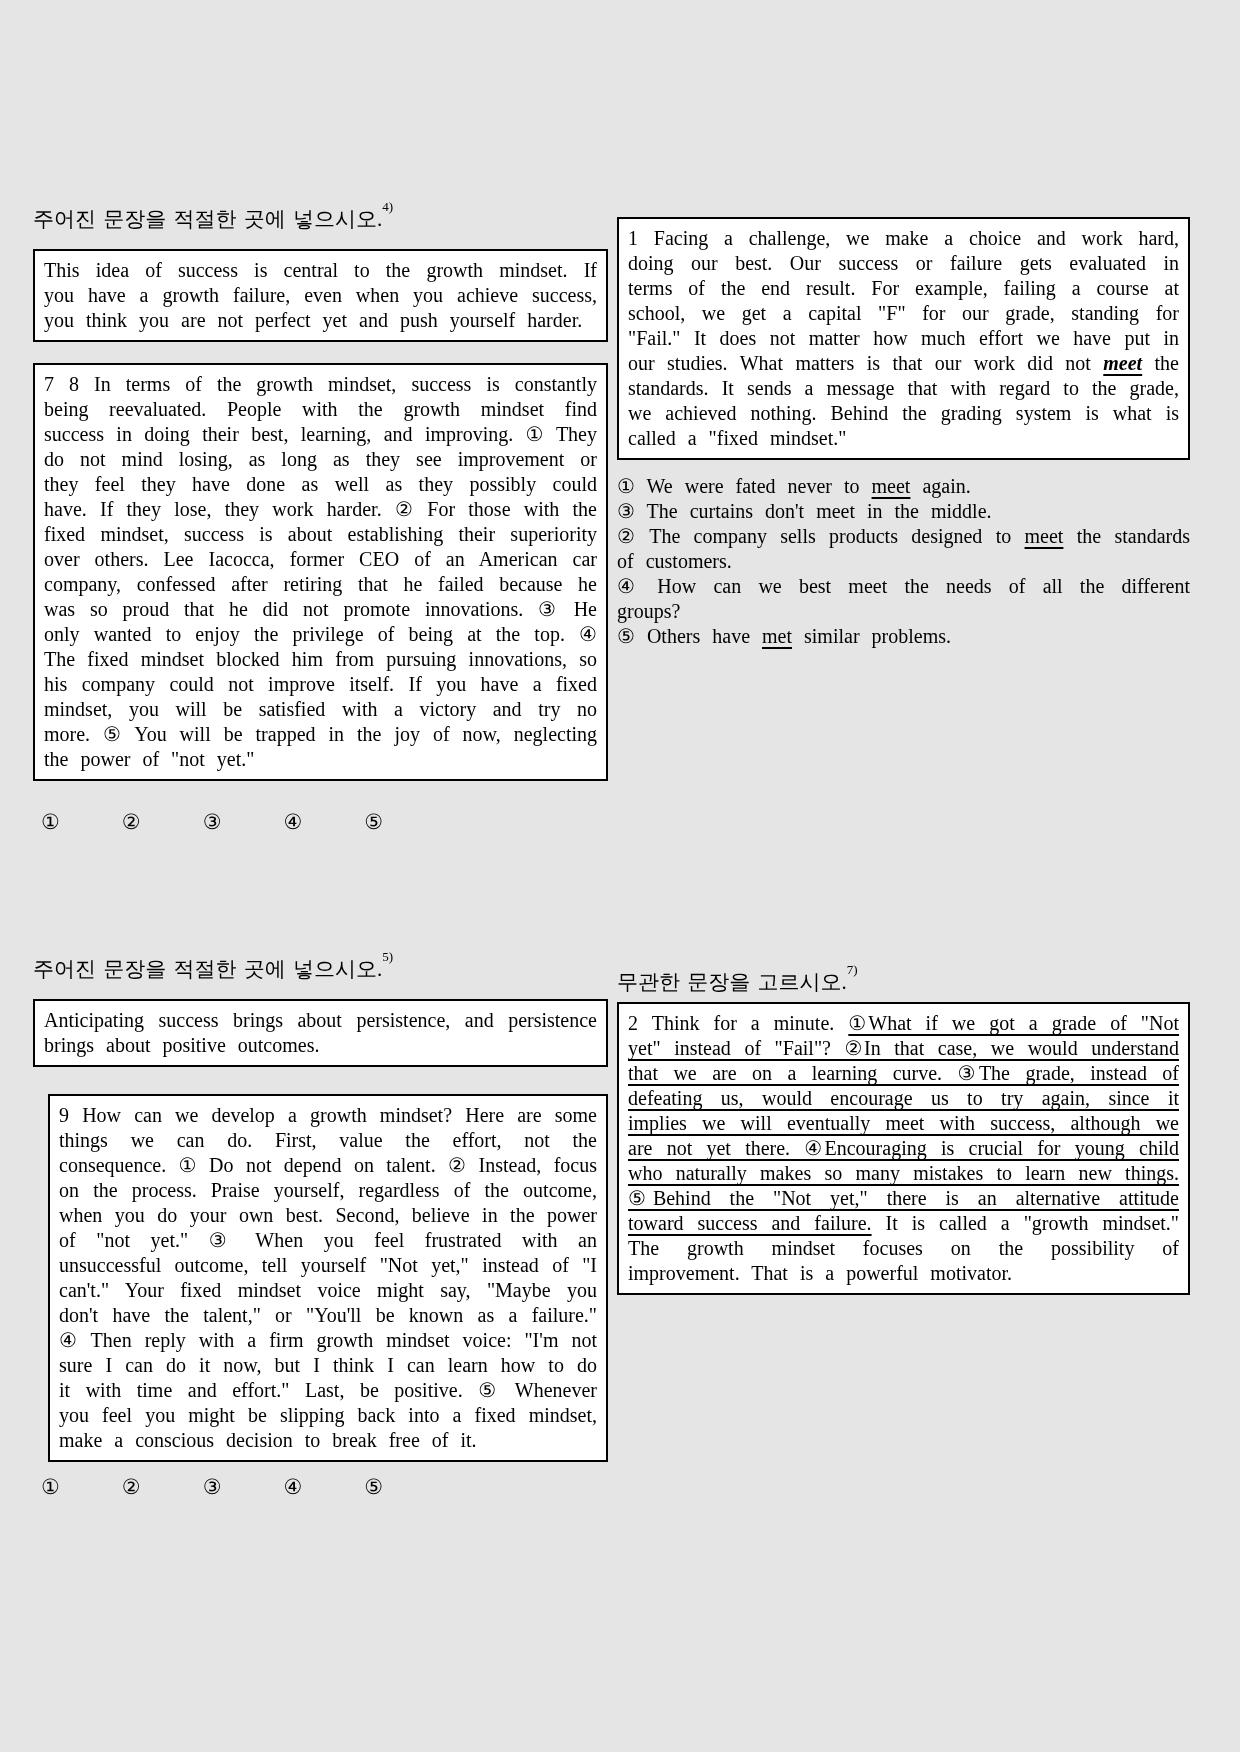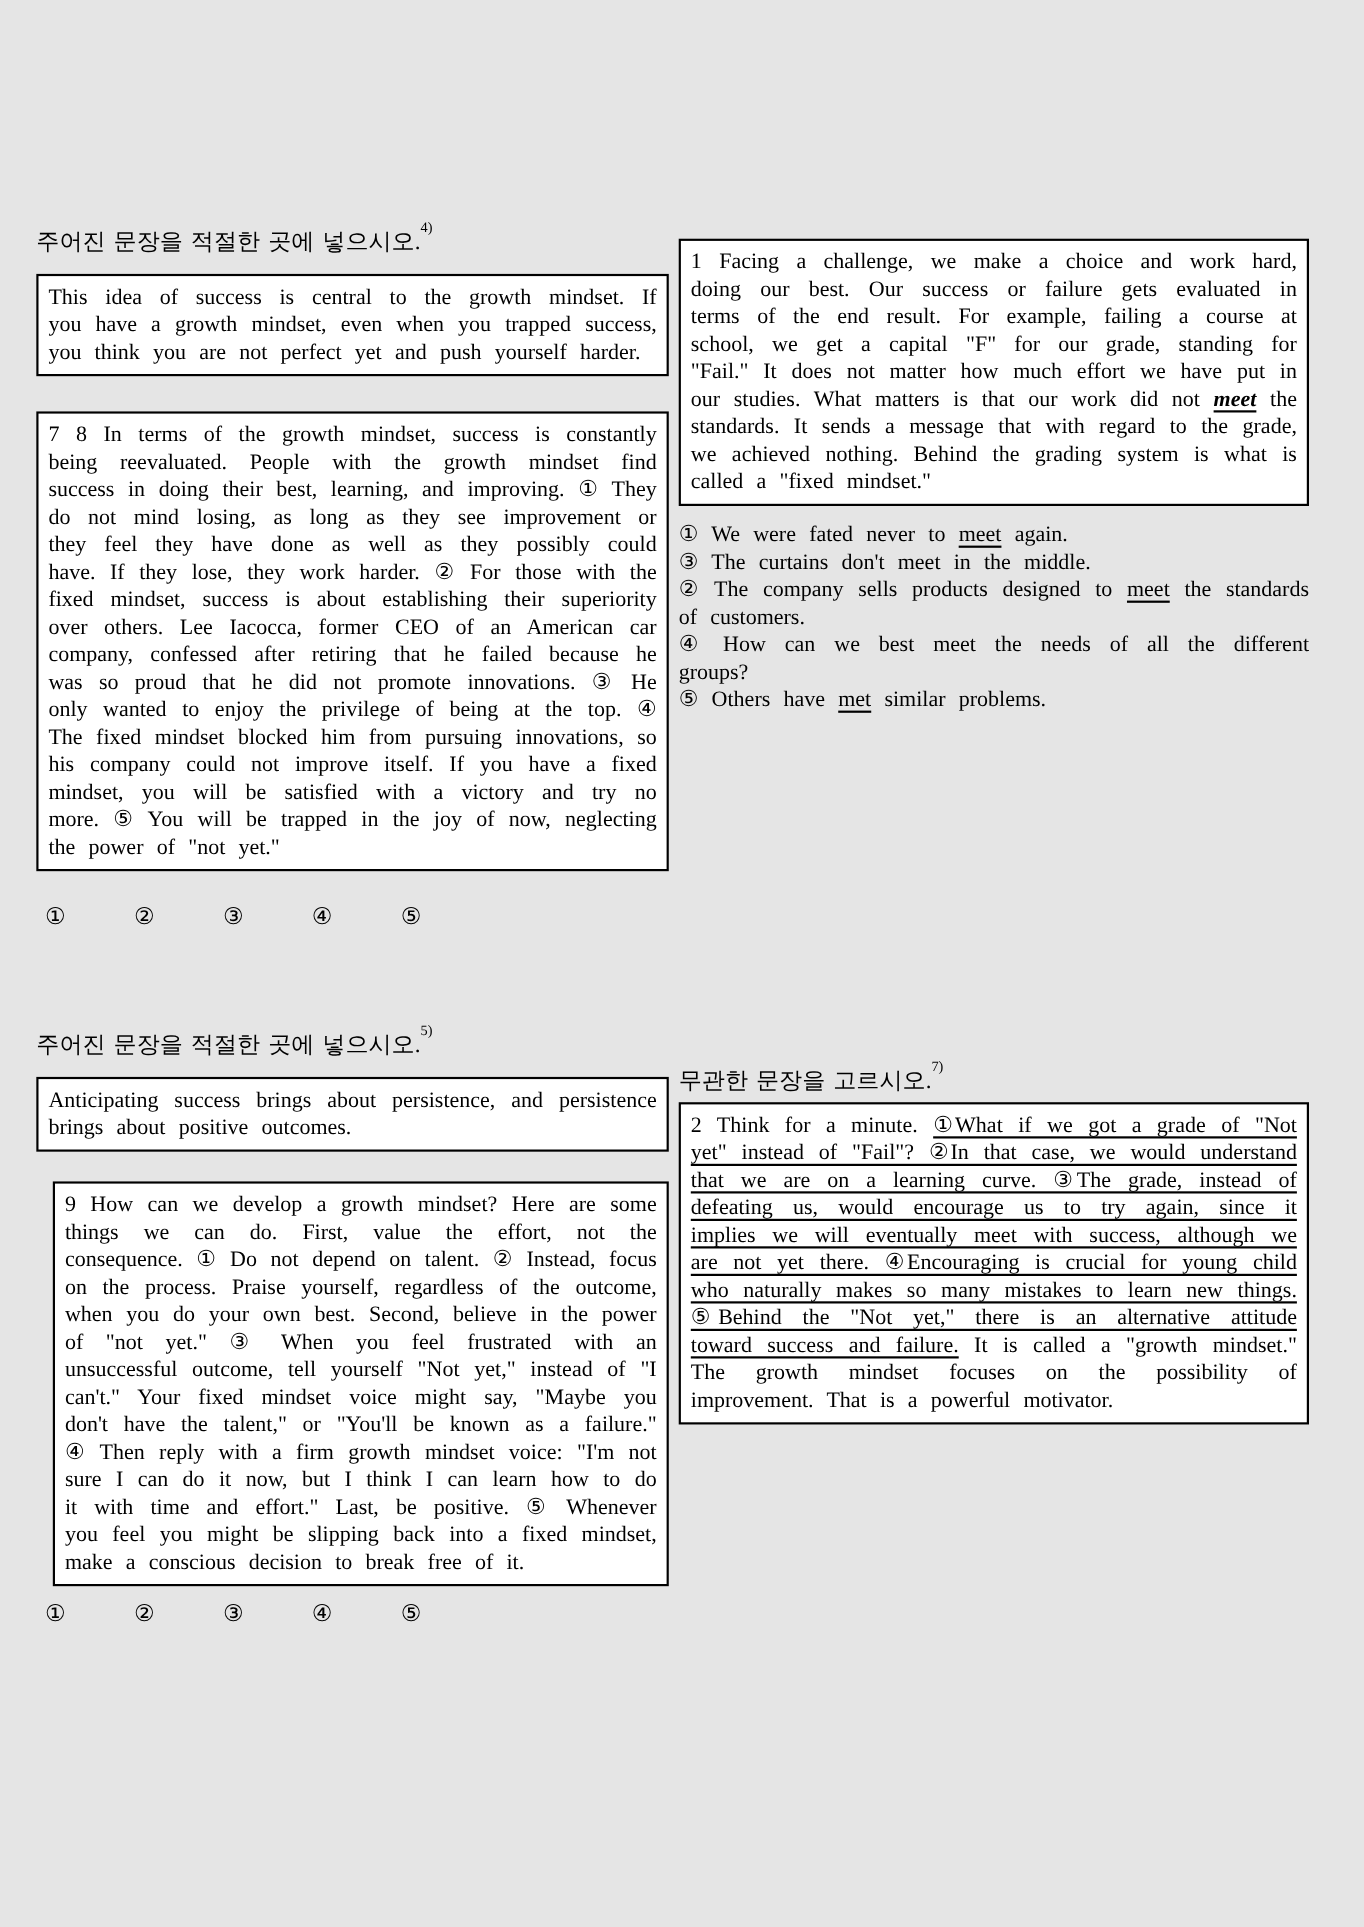--- a/index.html
+++ b/index.html
@@ -15,21 +15,21 @@
   .col-right { left: 617px; width: 573px; }
   section.question { position: absolute; left: 0; width: 100%; }
   .prompt { font-size: 21px; line-height: 27px; word-spacing: 2px; white-space: nowrap; }
   .prompt sup { font-size: 13px; position: relative; top: -7px; }
   .box { border: 2px solid #000000; padding: 7px 9px; background: #ffffff; }
   .jt {
     font-size: 20px; line-height: 25px;
     text-align: justify; word-spacing: 7px;
   }
   .mt-given   { margin-top: 16px; }
-  .mt-passage { margin-top: 32px; }
+  .mt-passage { margin-top: 21px; }
   .mt-passage5{ margin-top: 27px; margin-left: 15px; }
   .mt-box6    { margin-top: 17px; }
   .mt-box7    { margin-top: 6px; }
   .choices { display: flex; gap: 62px; padding-left: 8px; font-size: 21px; line-height: 26px; }
   .choices-q4 { margin-top: 28px; }
   .choices-q5 { margin-top: 12px; }
   .options { margin-top: 14px; }
   .seg-u {
     text-decoration: underline;
     text-decoration-thickness: 1.5px;
@@ -47,35 +47,35 @@
 
 <div class="page">
 
   <div class="col col-left">
 
     <section class="question" style="top:200px">
       <div class="prompt">
         <span>주어진 문장을 적절한 곳에 넣으시오.</span><sup>4)</sup>
       </div>
       <div class="box mt-given">
-        <p class="jt">This idea of success is central to the growth mindset. If you have a growth mindset, even when you trapped success, you think you are not perfect yet and push yourself harder.</p>
+        <p class="jt">This idea of success is central to the growth mindset. If you have a growth failure, even when you achieve success, you think you are not perfect yet and push yourself harder.</p>
       </div>
       <div class="box mt-passage">
         <p class="jt">7 8 In terms of the growth mindset, success is constantly being reevaluated. People with the growth mindset find success in doing their best, learning, and improving. ① They do not mind losing, as long as they see improvement or they feel they have done as well as they possibly could have. If they lose, they work harder. ② For those with the fixed mindset, success is about establishing their superiority over others. Lee Iacocca, former CEO of an American car company, confessed after retiring that he failed because he was so proud that he did not promote innovations. ③ He only wanted to enjoy the privilege of being at the top. ④ The fixed mindset blocked him from pursuing innovations, so his company could not improve itself. If you have a fixed mindset, you will be satisfied with a victory and try no more. ⑤ You will be trapped in the joy of now, neglecting the power of "not yet."</p>
       </div>
       <div class="choices choices-q4">
         <span class="choice">①</span>
         <span class="choice">②</span>
         <span class="choice">③</span>
         <span class="choice">④</span>
         <span class="choice">⑤</span>
       </div>
     </section>
 
-    <section class="question" style="top:930px">
+    <section class="question" style="top:950px">
       <div class="prompt">
         <span>주어진 문장을 적절한 곳에 넣으시오.</span><sup>5)</sup>
       </div>
       <div class="box mt-given">
         <p class="jt">Anticipating success brings about persistence, and persistence brings about positive outcomes.</p>
       </div>
       <div class="box mt-passage5">
         <p class="jt">9 How can we develop a growth mindset? Here are some things we can do. First, value the effort, not the consequence. ① Do not depend on talent. ② Instead, focus on the process. Praise yourself, regardless of the outcome, when you do your own best. Second, believe in the power of "not yet." ③ When you feel frustrated with an unsuccessful outcome, tell yourself "Not yet," instead of "I can't." Your fixed mindset voice might say, "Maybe you don't have the talent," or "You'll be known as a failure." ④ Then reply with a firm growth mindset voice: "I'm not sure I can do it now, but I think I can learn how to do it with time and effort." Last, be positive. ⑤ Whenever you feel you might be slipping back into a fixed mindset, make a conscious decision to break free of it.</p>
       </div>
       <div class="choices choices-q5">

